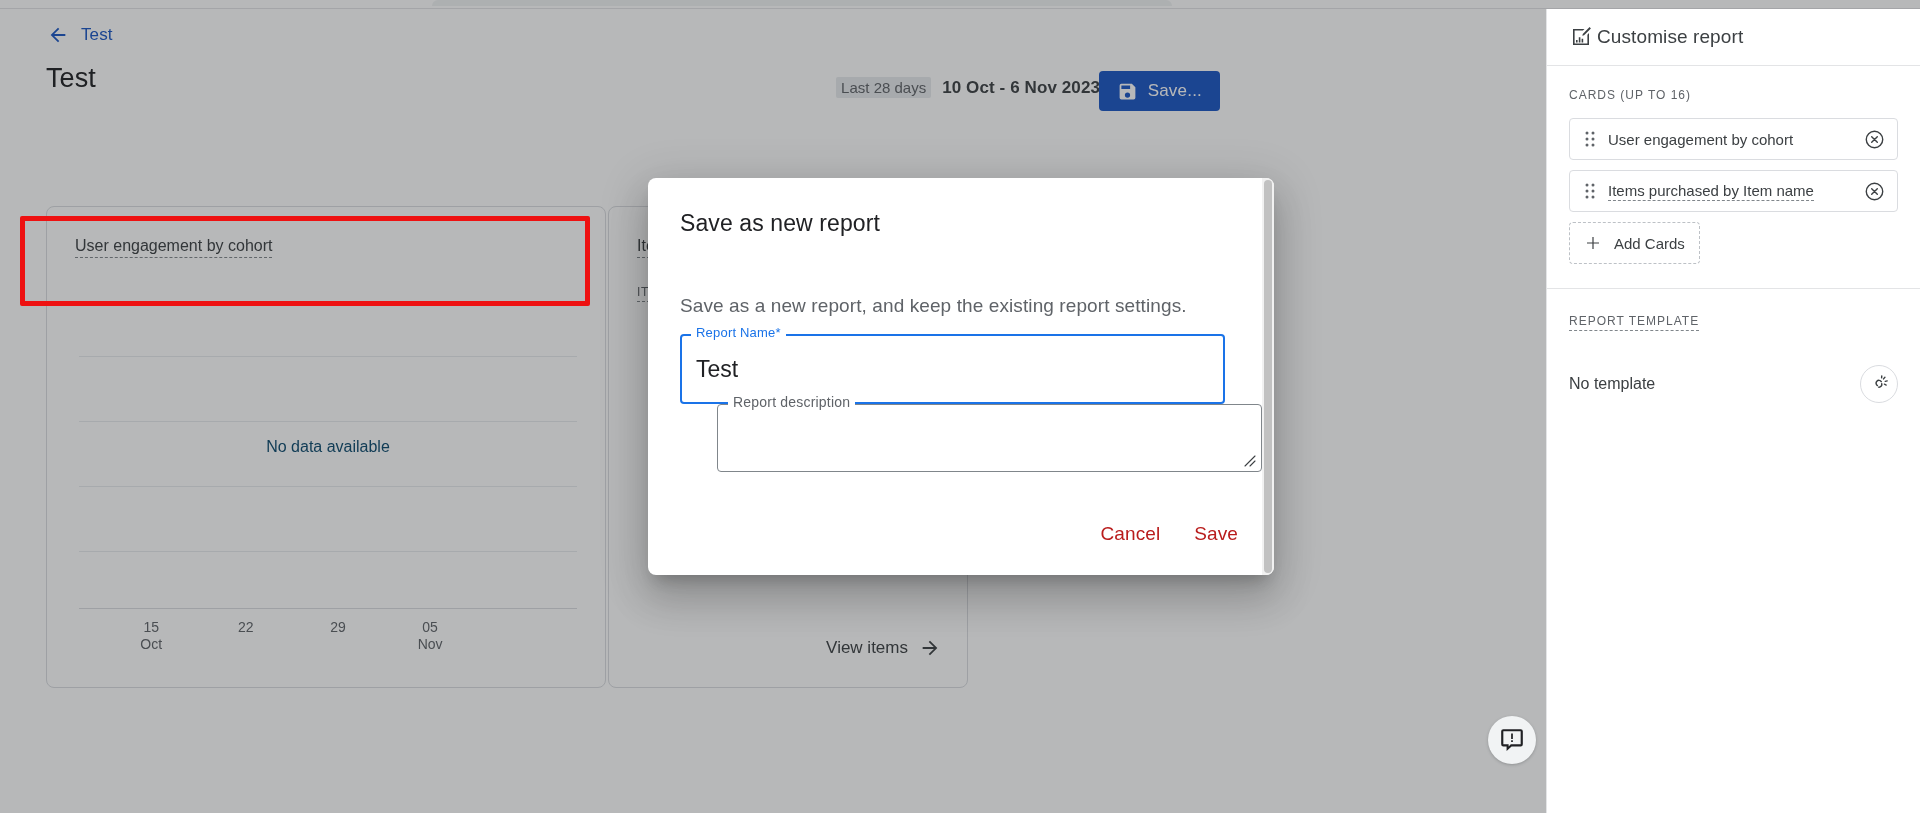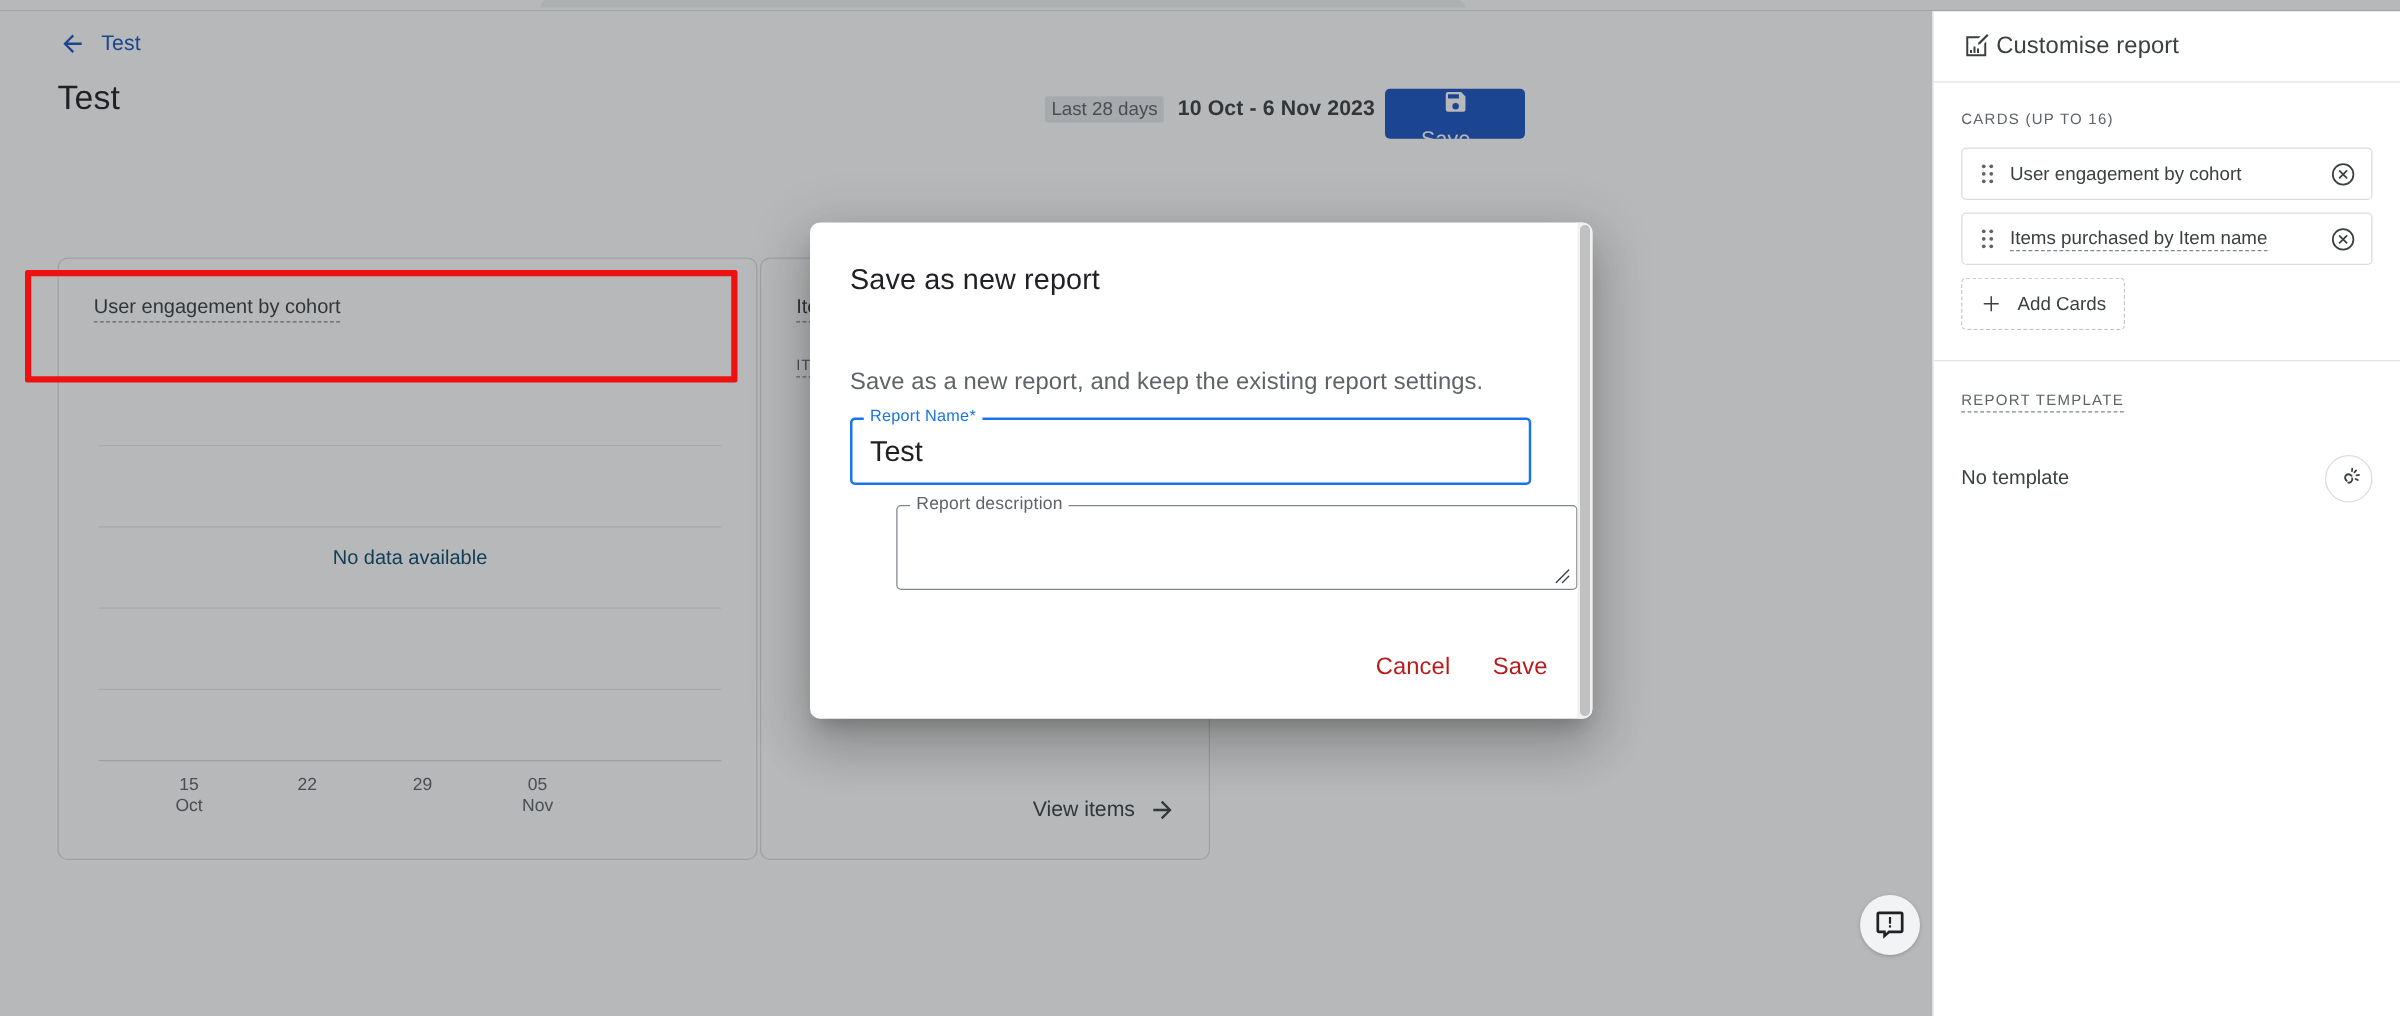--- a/index.html
+++ b/index.html
@@ -78,21 +78,21 @@
     font-size: 17px; color: #3c4043; font-weight: 700; letter-spacing: .1px;
   }
   #save-button {
     position: absolute; top: 62px; right: 326px;
     height: 40px; min-width: 112px;
     background: #1a56c5; color: #ffffff;
     border: none; border-radius: 4px;
     display: flex; align-items: center; gap: 10px;
     padding: 0 18px;
     font-family: inherit; font-size: 17px; font-weight: 500;
-    cursor: pointer; letter-spacing: .2px; flex-direction: column;
+    cursor: pointer; letter-spacing: .2px;
   }
   #save-button svg { width: 21px; height: 21px; flex: none; }
 
   
   .card {
     position: absolute;
     background: #ffffff;
     border: 1px solid #dadce0;
     border-radius: 8px;
   }
@@ -263,21 +263,21 @@
     background: #ffffff; padding: 0 5px;
     font-size: 13px; color: #1a73e8; letter-spacing: .2px;
   }
   .field-input {
     position: absolute; inset: 0;
     border: none; outline: none; background: transparent;
     padding: 0 16px;
     font-family: inherit; font-size: 23px; color: #202124;
   }
 
-  #field-name { top: 156px; left: 32px; width: 545px; height: 54px; padding-left: 46px; }
+  #field-name { top: 156px; left: 32px; width: 545px; height: 70px; padding-left: 46px; }
 
   
   #field-desc { top: 226px; left: 32px; width: 545px; height: 68px; margin-left: 37px; }
   #field-desc .field-box { border: 1px solid #80868b; }
   #field-desc .field-legend { color: #5f6368; font-size: 14px; top: -10px; }
   #desc-textarea {
     position: absolute; inset: 0;
     border: none; outline: none; background: transparent; resize: none;
     padding: 12px 16px;
     font-family: inherit; font-size: 16px; color: #202124;

